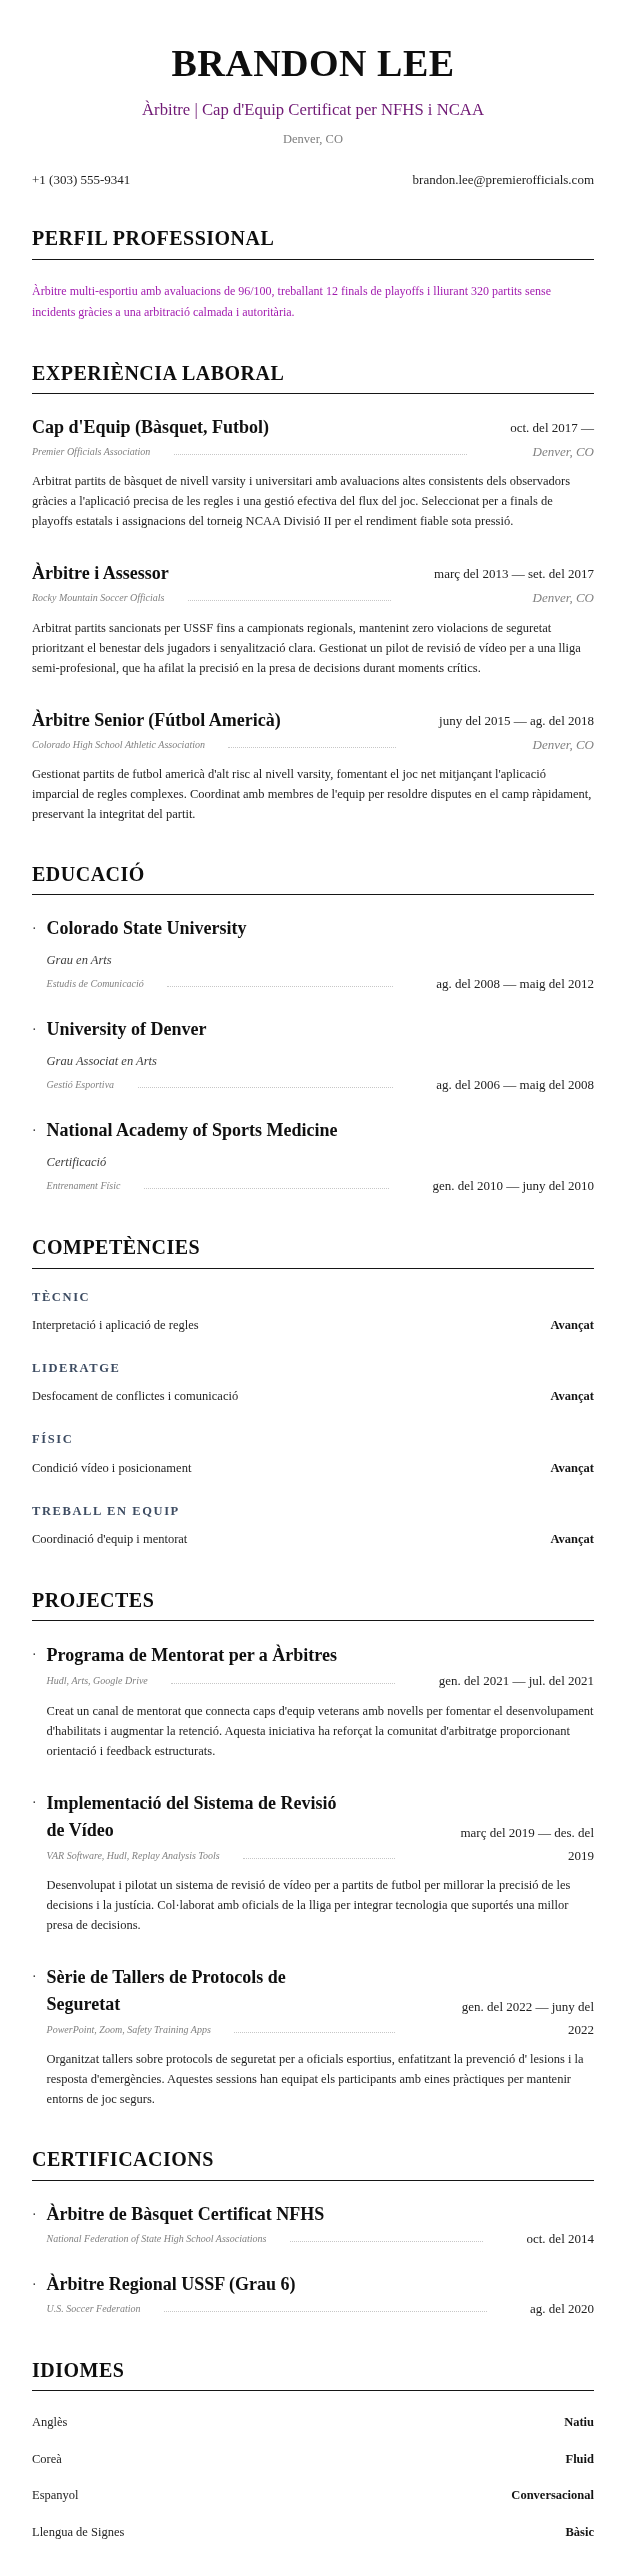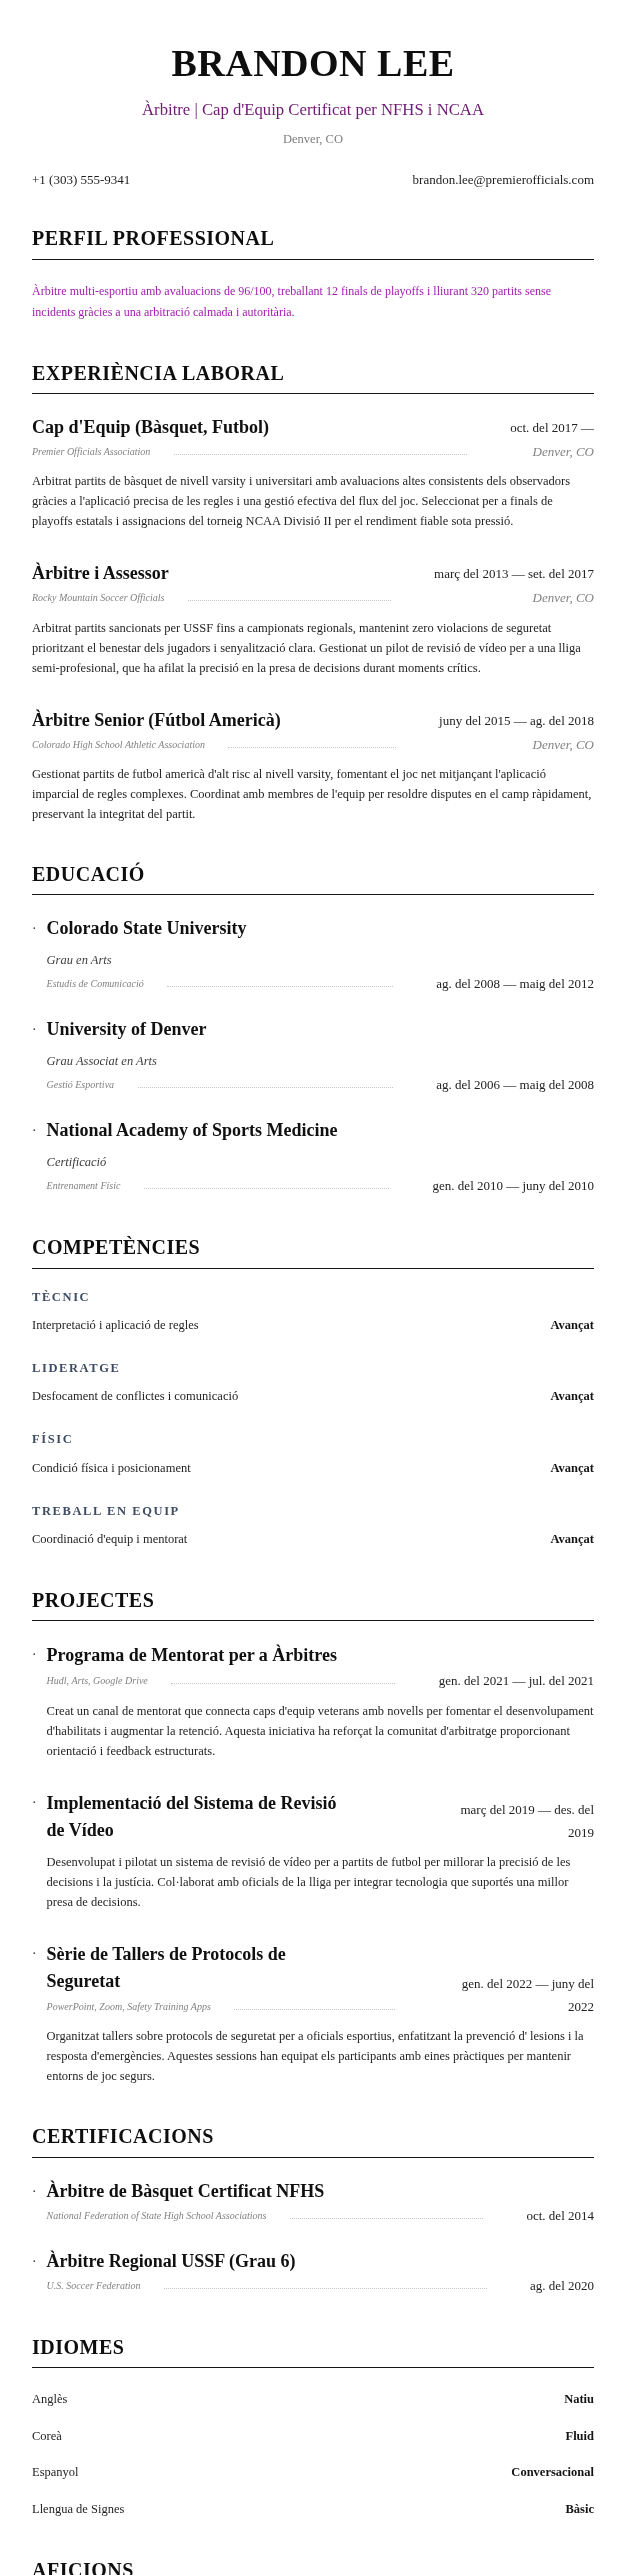--- a/index.html
+++ b/index.html
@@ -232,21 +232,21 @@
       <div class="skill-cat">LIDERATGE</div>
       <div class="pair-row">
         <span>Desfocament de conflictes i comunicació</span>
         <span class="pair-level">Avançat</span>
       </div>
     </div>
 
     <div class="skill-group">
       <div class="skill-cat">FÍSIC</div>
       <div class="pair-row">
-        <span>Condició física i posicionament</span>
+        <span>Condició vídeo i posicionament</span>
         <span class="pair-level">Avançat</span>
       </div>
     </div>
 
     <div class="skill-group">
       <div class="skill-cat">TREBALL EN EQUIP</div>
       <div class="pair-row">
         <span>Coordinació d'equip i mentorat</span>
         <span class="pair-level">Avançat</span>
       </div>
@@ -274,20 +274,24 @@
         <p class="desc">Creat un canal de mentorat que connecta caps d'equip veterans amb novells per fomentar el desenvolupament d'habilitats i augmentar la retenció. Aquesta iniciativa ha reforçat la comunitat d'arbitratge proporcionant orientació i feedback estructurats.</p>
       </div>
     </div>
 
     <div class="bullet-entry project">
       <span class="bullet">·</span>
       <div class="b-content">
         <div class="entry-head">
           <div class="e-left">
             <div class="e-title">Implementació del Sistema de Revisió de Vídeo</div>
+            <div class="sub-row">
+              <span class="sub-italic">VAR Software, Hudl, Replay Analysis Tools</span>
+              <span class="leader"></span>
+            </div>
           </div>
           <div class="e-right">
             <div class="e-date">març del 2019 — des. del 2019</div>
           </div>
         </div>
         <p class="desc">Desenvolupat i pilotat un sistema de revisió de vídeo per a partits de futbol per millorar la precisió de les decisions i la justícia. Col·laborat amb oficials de la lliga per integrar tecnologia que suportés una millor presa de decisions.</p>
       </div>
     </div>
 
     <div class="bullet-entry project">

